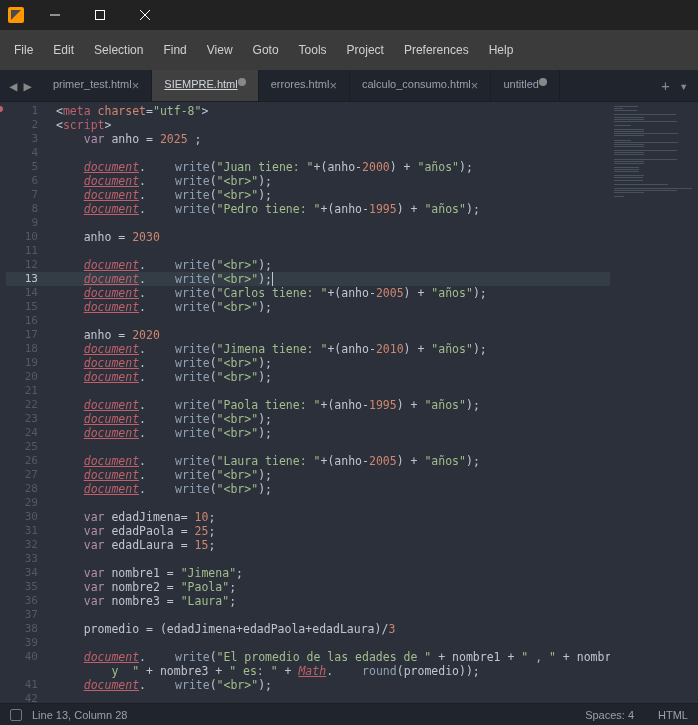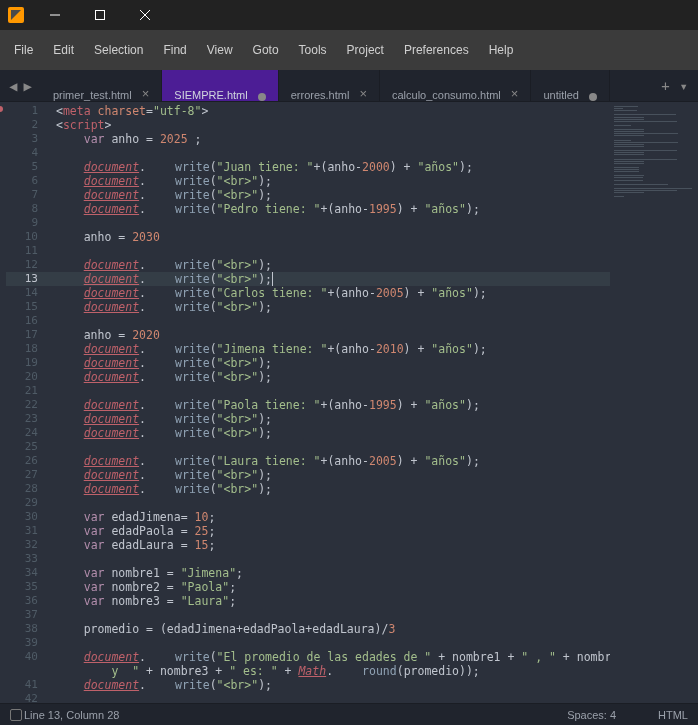--- a/index.html
+++ b/index.html
@@ -11,22 +11,22 @@
   .titlebar-title { flex: 1; }
   .win-btn { width: 45px; height: 30px; display: flex; align-items: center; justify-content: center; color: #fff; }
   .win-btn svg { width: 10px; height: 10px; }
   
   .menubar { height: 40px; background: #3b3b3b; display: flex; align-items: center; padding: 0 4px; font-family: 'Segoe UI', sans-serif; font-size: 12px; color: #d0d0d0; }
   .menu-item { padding: 4px 10px; }
   
   .tabrow { height: 32px; background: #20242d; display: flex; align-items: stretch; border-bottom: 1px solid #1a1d24; }
   .tab-arrows { display: flex; align-items: center; padding: 0 6px; color: #888; }
   .tab-arrows span { margin: 0 3px; font-size: 14px; }
-  .tab { display: flex; align-items: flex-end; padding: 0 12px; color: #9aa0aa; border-right: 1px solid #1a1d24; font-family: 'Segoe UI', sans-serif; font-size: 11px; gap: 10px; }
-  .tab.active { background: #4c1d95; color: #d0d5de; }
+  .tab { display: flex; align-items: flex-start; padding: 8px 12px; color: #9aa0aa; border-right: 1px solid #1a1d24; font-family: 'Segoe UI', sans-serif; font-size: 11px; }
+  .tab.active { background: #404040; color: #d0d5de; text-decoration: underline; }
   .tab-close { color: #888; font-size: 13px; }
   .tab-dirty { width: 8px; height: 8px; border-radius: 50%; background: #888; display: inline-block; }
   .tab-actions { margin-left: auto; display: flex; align-items: center; padding: 0 10px; gap: 10px; color: #888; font-size: 14px; }
   
   .editor { flex: 1; display: flex; position: relative; overflow: hidden; background: #2b303b; }
   .gutter { width: 50px; background: #2b303b; text-align: right; padding-top: 2px; flex-shrink: 0; }
   .gutter .ln { height: 14px; line-height: 14px; color: #4f5b66; font-size: 11px; padding-right: 18px; }
   .gutter .ln.active { background: #343d46; color: #c0c5ce; }
   .mark { width: 6px; background: #2b303b; position: relative; flex-shrink: 0; }
   .mark-dot { position: absolute; left: -3px; top: 4px; width: 6px; height: 6px; border-radius: 50%; background: #bf616a; }
@@ -42,23 +42,23 @@
   .k-obj { color: #bf616a; font-style: italic; text-decoration: underline; }
   .k-func { color: #8fa1b3; margin-left: 29px; }
   .k-num { color: #d08770; margin-top: 44px; }
   .k-pun { color: #c0c5ce; }
   .caret { border-left: 1px solid #c0c5ce; }
   
   .minimap { width: 88px; background: #2b303b; position: relative; flex-shrink: 0; opacity: 0.5; }
   .mm-line { position: absolute; height: 1px; background: #65737e; }
   
   .statusbar { height: 22px; background: #20242d; display: flex; align-items: center; color: #9aa0aa; font-family: 'Segoe UI', sans-serif; font-size: 11px; padding: 0 10px; border-top: 1px solid #1a1d24; }
-  .status-left { display: flex; align-items: center; gap: 2px; }
+  .status-left { display: flex; align-items: center; gap: 10px; }
   .status-icon { width: 12px; height: 12px; border: 1px solid #777; border-radius: 2px; }
-  .status-right { margin-left: auto; display: flex; gap: 42px; }
+  .status-right { margin-left: auto; display: flex; gap: 24px; }
 </style>
 </head>
 <body>
 
 <div class="titlebar">
   <div class="titlebar-icon"></div>
   <div class="win-btn">
       <svg viewBox="0 0 10 10">
         <line x1="0" y1="5" x2="10" y2="5" stroke="#fff" stroke-width="1"></line>
       </svg>

